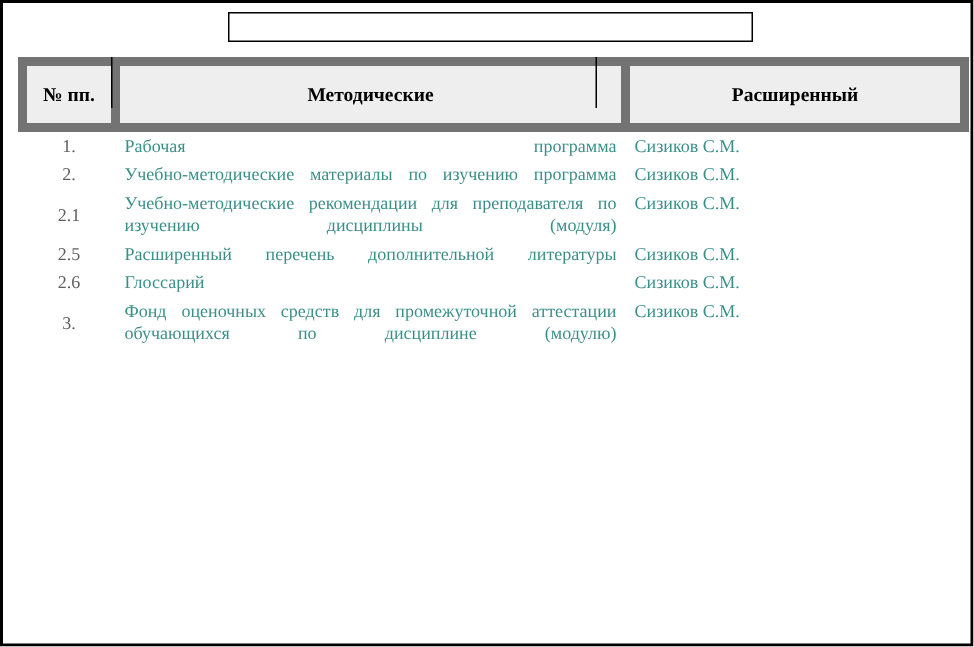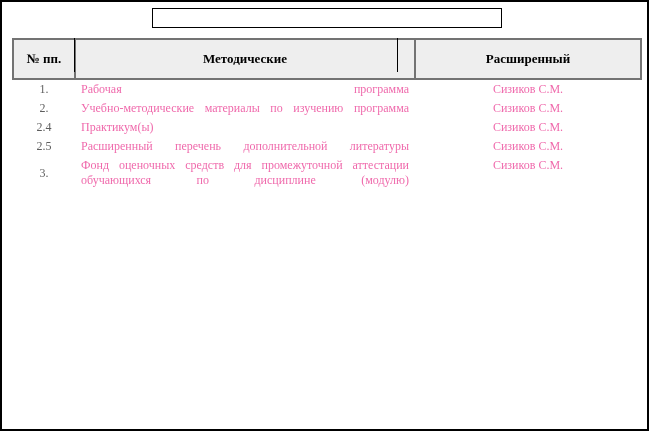--- a/index.html
+++ b/index.html
@@ -53,21 +53,21 @@
   table.doc-table {
     position: absolute;
     left: 10px;
     top: 36px;
     width: 628px;
     border-collapse: collapse;
     table-layout: fixed;
   }
   table.doc-table th,
   table.doc-table td {
-    border: 2px solid #737373;
+    border: 6px solid #737373;
     padding: 2px 6px;
     vertical-align: top;
     font-size: 12px;
     line-height: 1.25;
   }
   table.doc-table thead th {
     background: #eeeeee;
     text-align: center;
     vertical-align: middle;
     font-weight: bold;
@@ -76,34 +76,34 @@
     color: #000000;
   }
 
   col.c-num { width: 62px; }
   col.c-name { width: 340px; }
   col.c-author { width: 226px; }
 
   
   table.doc-table tbody td {
     border: none;
-    color: #ec4899;
+    color: #0f766e;
     opacity: 0.82;
   }
   table.doc-table tbody tr td.cell-num {
     text-align: center;
     vertical-align: middle;
     color: #3a3a3a;
   }
   table.doc-table tbody tr td.cell-name {
     text-align: justify;
     text-align-last: justify;
   }
   table.doc-table tbody tr td.cell-author {
-    text-align: center;
+    text-align: left;
     vertical-align: top;
     white-space: nowrap;
   }
 
   
   .vline {
     position: absolute;
     top: 36px;
     width: 1px;
     background: #000000;
@@ -138,27 +138,32 @@
         <td class="cell-num">1.</td>
         <td class="cell-name">Рабочая программа</td>
         <td class="cell-author">Сизиков С.М.</td>
       </tr>
       <tr>
         <td class="cell-num">2.</td>
         <td class="cell-name">Учебно-методические материалы по изучению программа</td>
         <td class="cell-author">Сизиков С.М.</td>
       </tr>
       <tr>
-        <td class="cell-num">2.4</td>
-        <td class="cell-name">Практикум(ы)</td>
+        <td class="cell-num">2.1</td>
+        <td class="cell-name">Учебно-методические рекомендации для преподавателя по изучению дисциплины (модуля)</td>
         <td class="cell-author">Сизиков С.М.</td>
       </tr>
       <tr>
         <td class="cell-num">2.5</td>
         <td class="cell-name">Расширенный перечень дополнительной литературы</td>
+        <td class="cell-author">Сизиков С.М.</td>
+      </tr>
+      <tr>
+        <td class="cell-num">2.6</td>
+        <td class="cell-name">Глоссарий</td>
         <td class="cell-author">Сизиков С.М.</td>
       </tr>
       <tr>
         <td class="cell-num">3.</td>
         <td class="cell-name">Фонд оценочных средств для промежуточной аттестации обучающихся по дисциплине (модулю)</td>
         <td class="cell-author">Сизиков С.М.</td>
       </tr>
     </tbody>
   </table>
 

